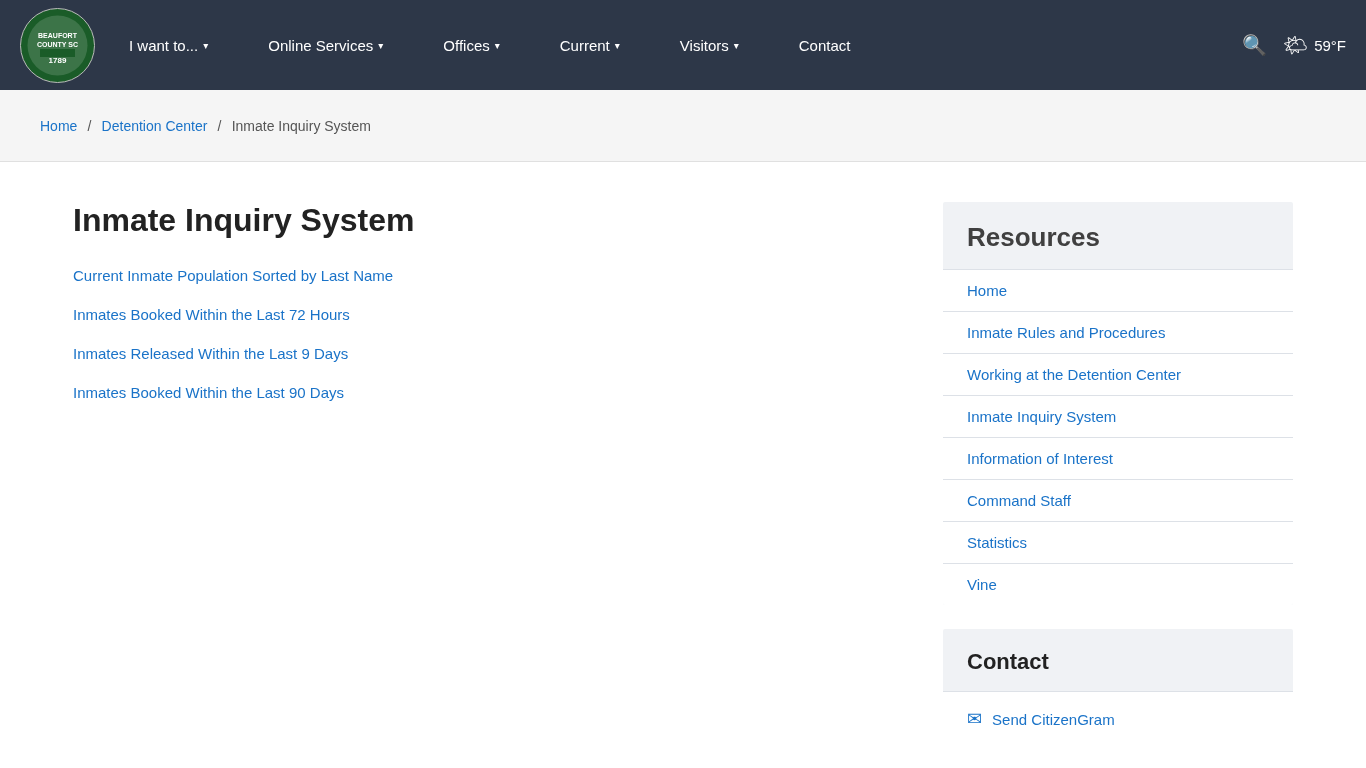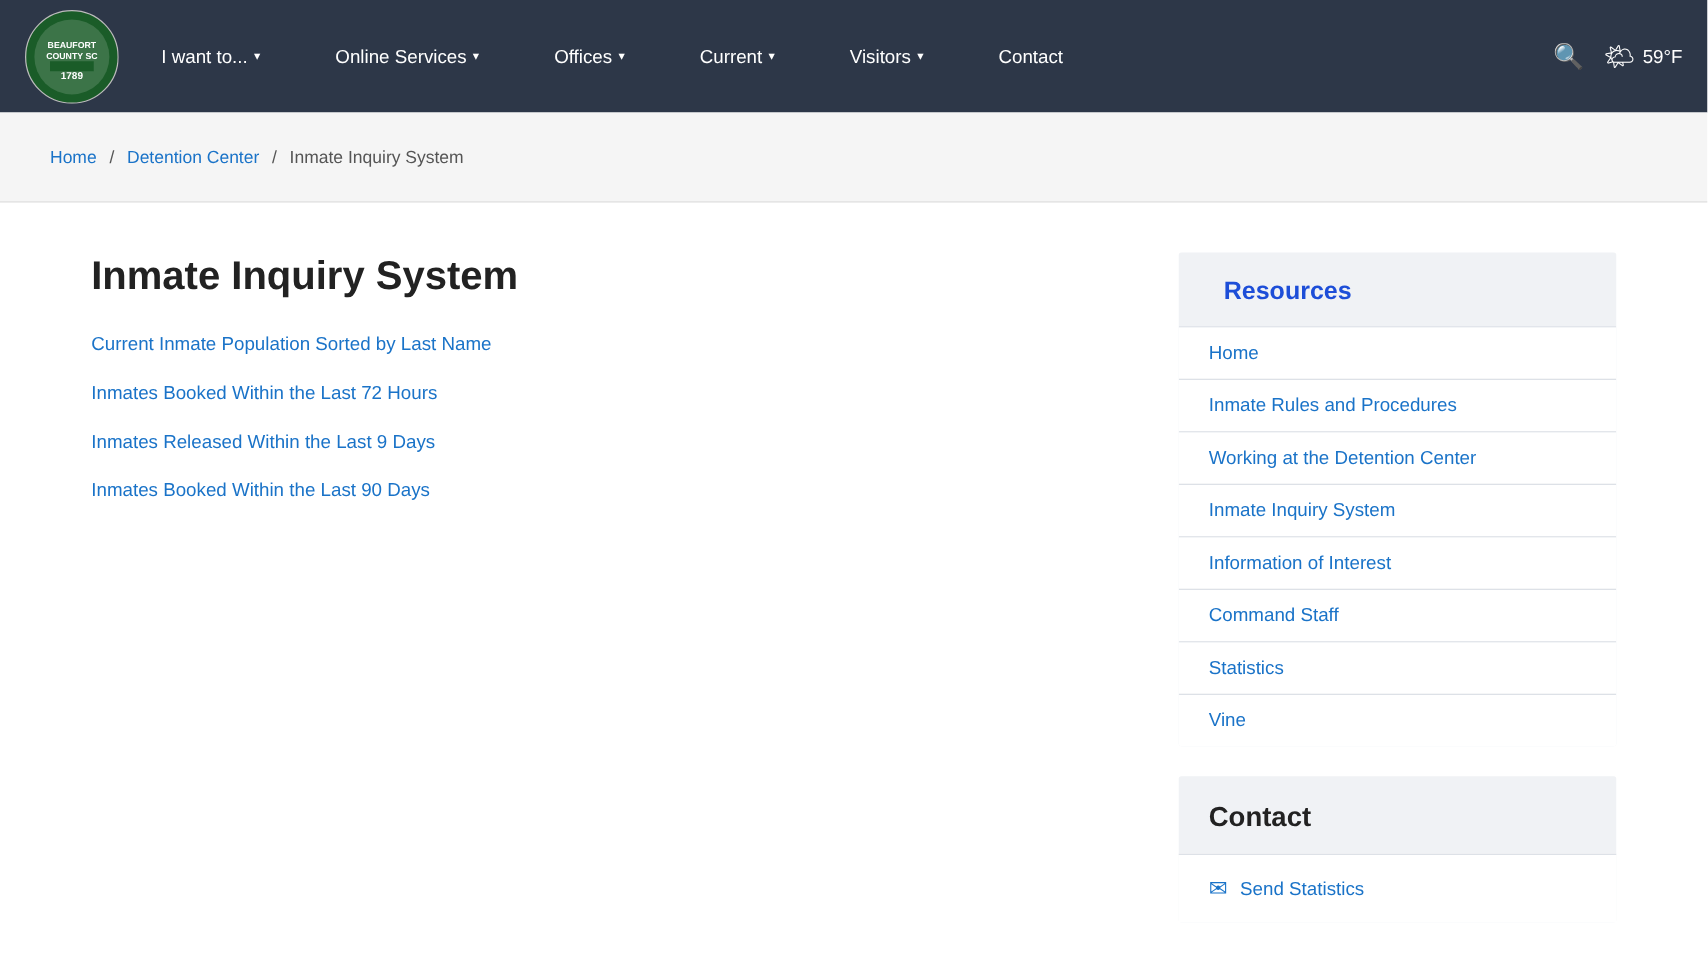--- a/index.html
+++ b/index.html
@@ -128,24 +128,24 @@
     }
 
     
     .sidebar-card {
       background: #f0f2f5;
       border-radius: 2px;
       margin-bottom: 24px;
       overflow: hidden;
     }
     .sidebar-card-title {
-      font-size: 20px;
+      font-size: 26px;
       font-weight: bold;
-      color: #1d4ed8;
-      padding: 20px 24px 16px 36px;
+      color: #404040;
+      padding: 20px 24px 16px 24px;
     }
     .sidebar-nav-list {
       list-style: none;
     }
     .sidebar-nav-list li {
       border-top: 1px solid #dde1e7;
     }
     .sidebar-nav-list li a {
       display: block;
       color: #1a73c8;
@@ -305,17 +305,17 @@
         <li>
           <a href="#">Vine</a>
         </li>
       </ul>
     </div>
 
     <div class="contact-card">
       <div class="contact-card-title">Contact</div>
       <div class="contact-card-body">
         <span class="envelope-icon">✉</span>
-        <a href="#">Send Statistics</a>
+        <a href="#">Send CitizenGram</a>
       </div>
     </div>
   </div>
 </div>
 
 </body></html>

